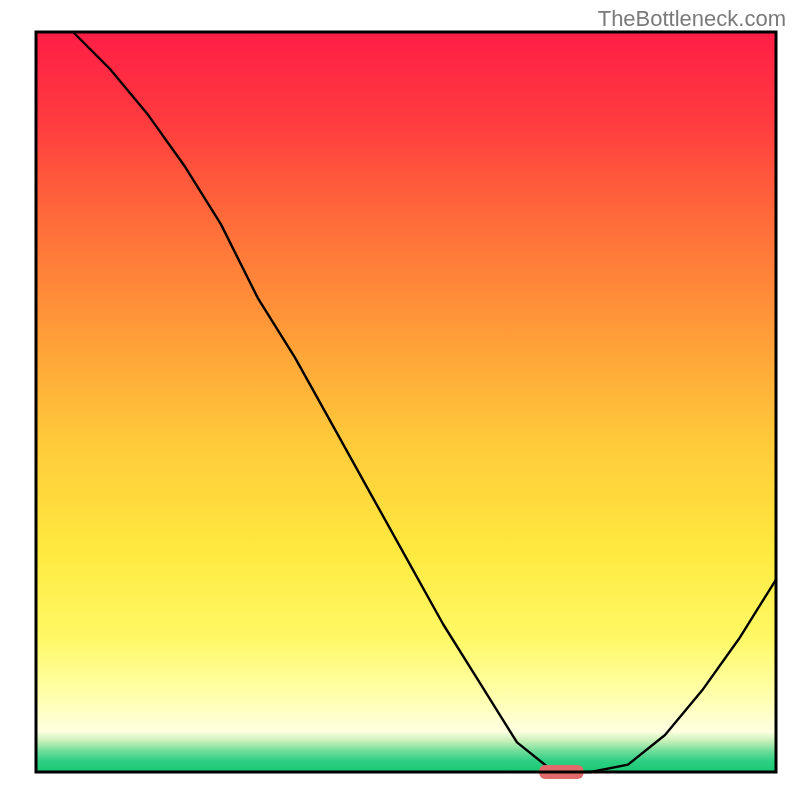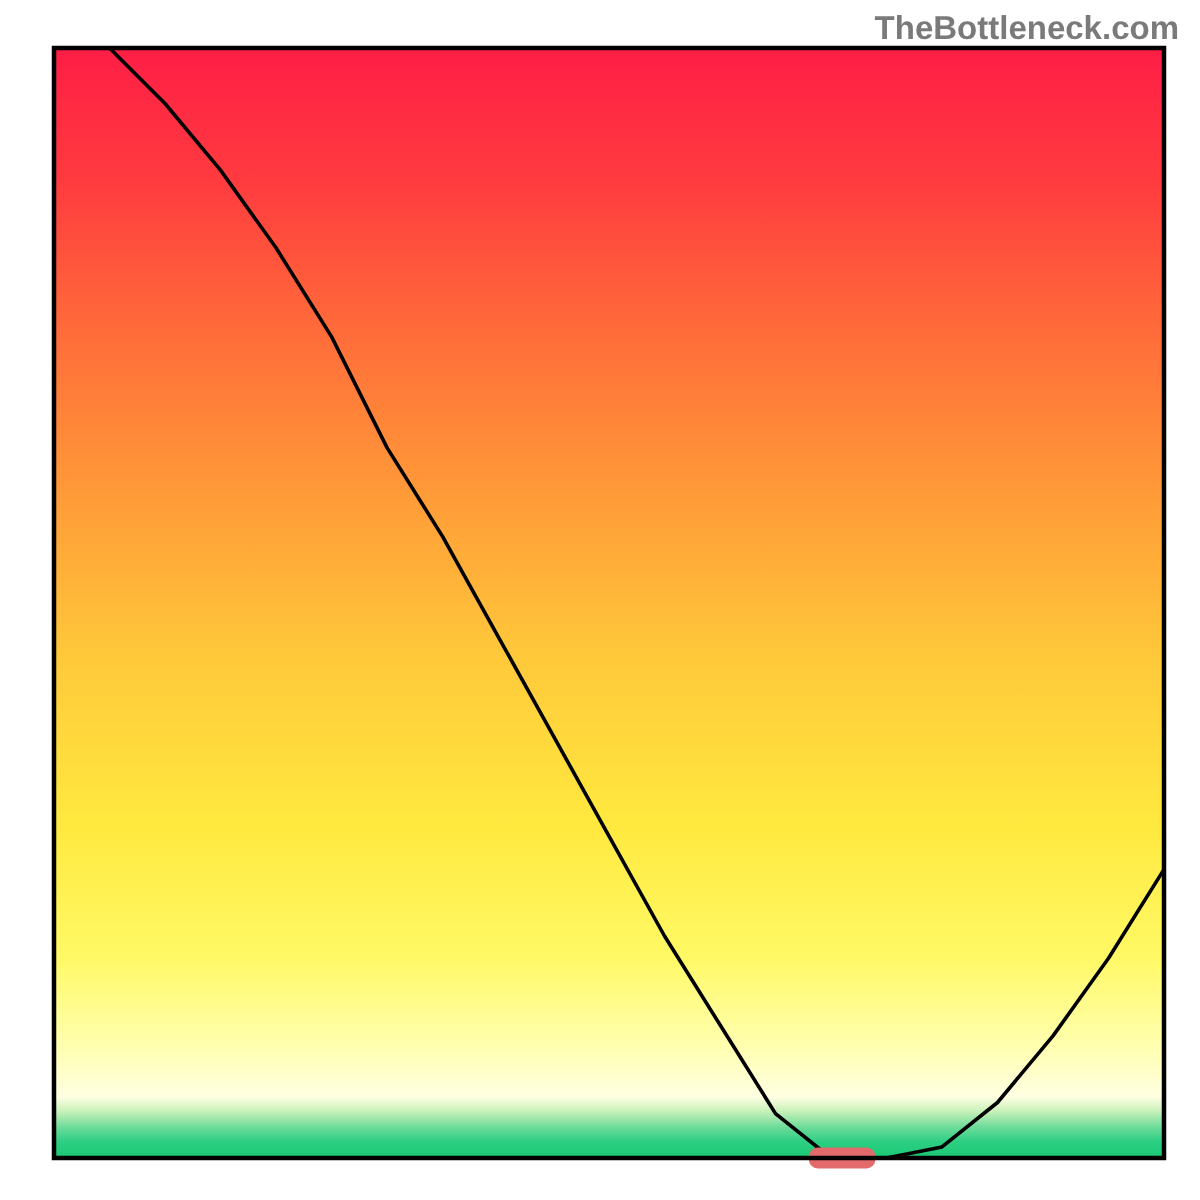--- a/index.html
+++ b/index.html
@@ -15,21 +15,21 @@
     top: 0;
     left: 0;
     width: 800px;
     height: 800px;
   }
   .watermark {
     position: absolute;
     top: 6px;
     right: 14px;
     font-size: 22px;
-    font-weight: bold;
+    font-weight: normal;
     color: #7a7a7a;
     font-family: Arial, sans-serif;
   }
   svg { display: block; }
 </style>
 </head>
 <body>
 
 <div class="chart-container">
   <svg id="chart-svg" width="800" height="800" viewBox="0 0 800 800">

